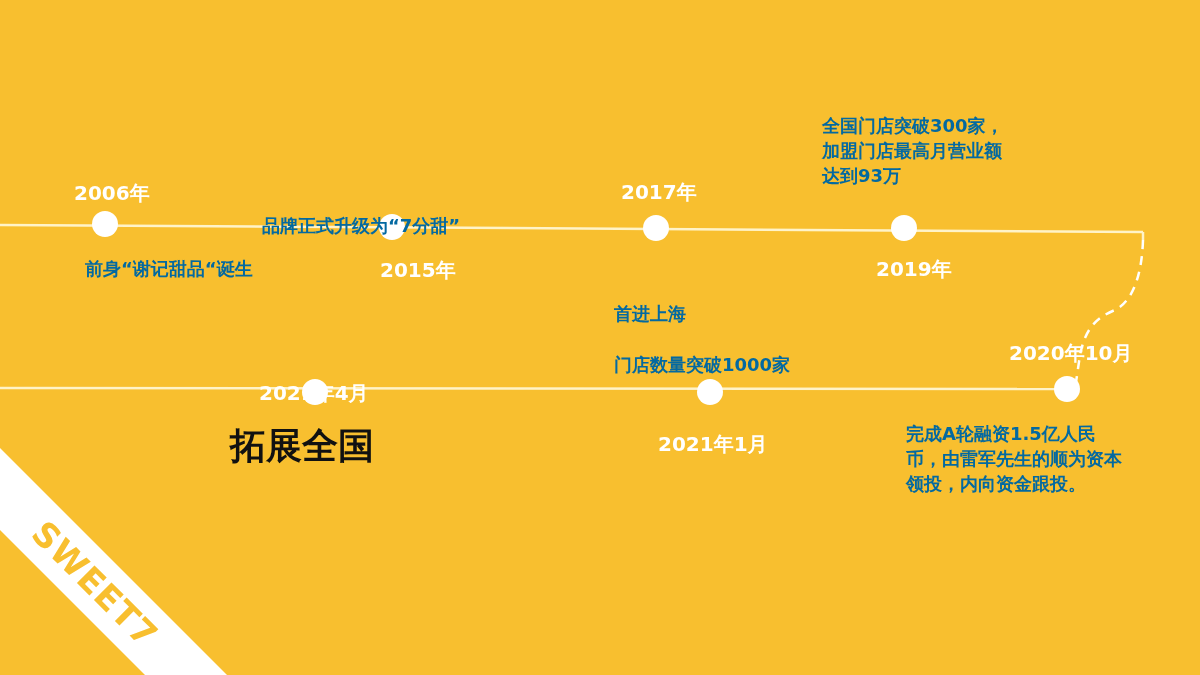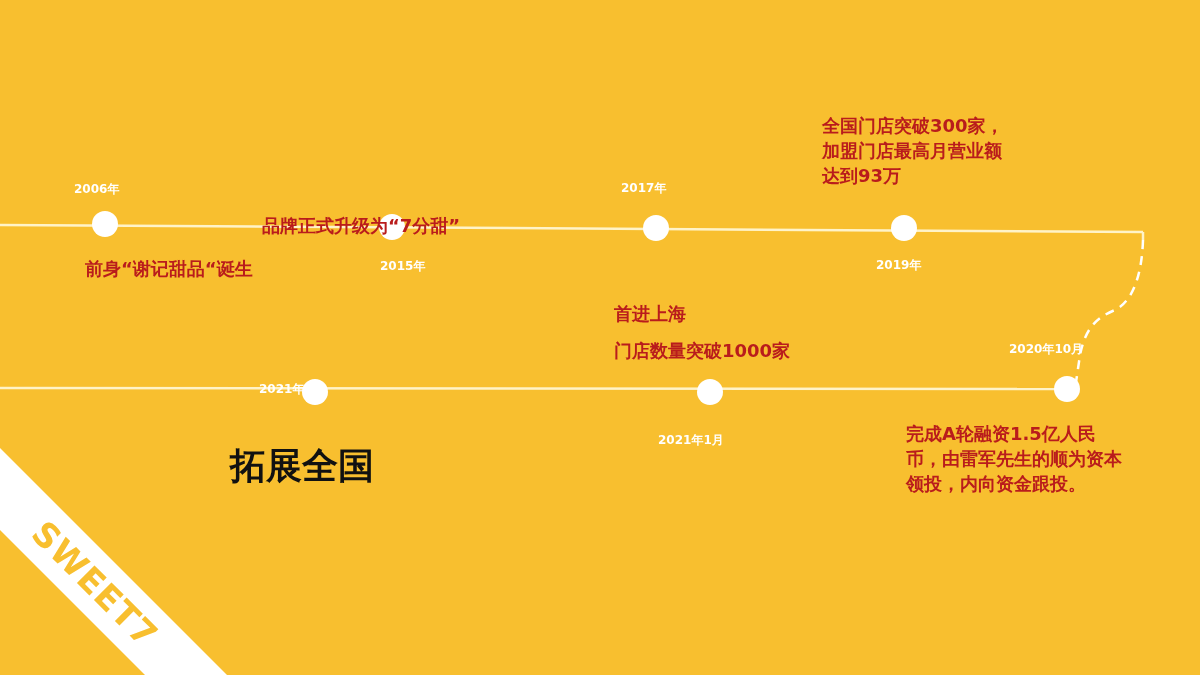--- a/index.html
+++ b/index.html
@@ -10,22 +10,22 @@
       position: relative;
     }
     .slide { position: absolute; left: 0; top: 0; width: 1200px; height: 675px; }
     svg.lines { position: absolute; left: 0; top: 0; }
     .txt {
       position: absolute;
       font-weight: bold;
       white-space: nowrap;
       line-height: 1;
     }
-    .date { color: #FFFFFF; font-size: 12px; }
-    .desc { color: #b91c1c; font-size: 18px; }
+    .date { color: #FFFFFF; font-size: 20px; }
+    .desc { color: #0369a1; font-size: 18px; }
     .multi { white-space: normal; line-height: 25px; }
     .big { color: #111111; font-size: 36px; }
     .ribbon {
       position: absolute;
       left: -70px; top: 555px;
       width: 330px; height: 58px;
       background: #FFFFFF;
       transform: rotate(45deg);
       transform-origin: center;
       display: flex; align-items: center; justify-content: center;
@@ -70,22 +70,22 @@
 
   <div class="txt date" style="left:621px; top:182px;">2017年</div>
   <div class="txt desc" style="left:614px; top:271px;margin-top:34px;">首进上海</div>
 
   <div class="txt desc multi" style="left:822px; top:113px; width:190px;">全国门店突破300家，加盟门店最高月营业额达到93万</div>
   <div class="txt date" style="left:876px; top:259px;">2019年</div>
 
   <div class="txt date" style="left:1009px; top:343px;">2020年10月</div>
   <div class="txt desc multi" style="left:906px; top:421px; width:224px;">完成A轮融资1.5亿人民币，由雷军先生的顺为资本领投，内向资金跟投。</div>
 
-  <div class="txt desc" style="left:614px; top:342px;">门店数量突破1000家</div>
+  <div class="txt desc" style="left:614px; top:356px;">门店数量突破1000家</div>
   <div class="txt date" style="left:658px; top:434px;">2021年1月</div>
 
   <div class="txt date" style="left:259px; top:344px;margin-top:39px;">2021年4月</div>
-  <div class="txt big" style="left:230px; top:448px;">拓展全国</div>
+  <div class="txt big" style="left:230px; top:428px;">拓展全国</div>
 
   <div class="ribbon">
     <span>SWEET7</span>
   </div>
 </div>
 
 </body></html>

